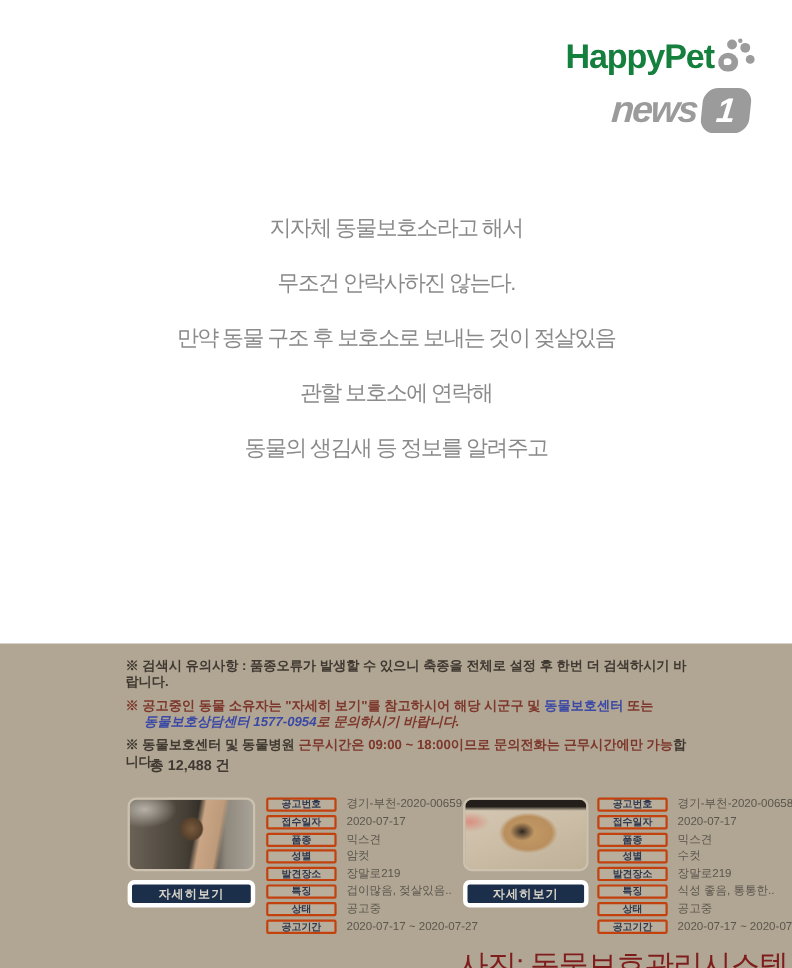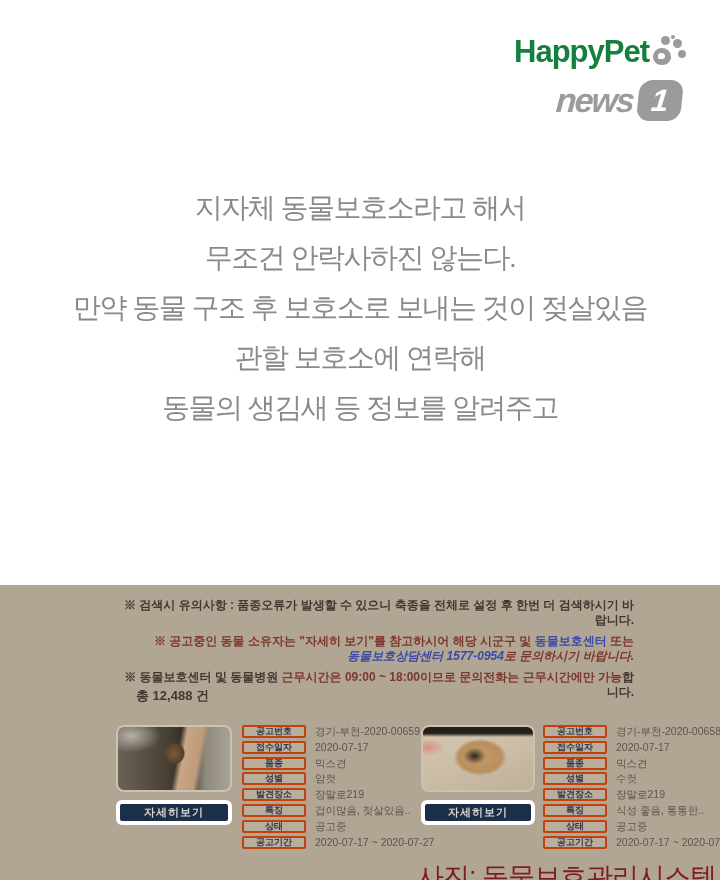--- a/index.html
+++ b/index.html
@@ -50,33 +50,33 @@
     display: flex; align-items: center; justify-content: center;
   }
   .news-badge span {
     color: #ffffff; font-size: 31px; font-weight: bold; font-style: italic;
   }
 
   
   .quote {
     position: absolute; top: 183px; left: 0; width: 720px;
     text-align: center; color: #8a8a8a;
-    font-size: 28px; line-height: 50px; font-weight: 500; letter-spacing: -1.5px;
+    font-size: 20px; line-height: 50px; font-weight: 500; letter-spacing: -1.5px;
   }
 
   
   .panel {
     position: absolute; top: 585px; left: 0;
     width: 720px; height: 295px; background: #b1a593;
   }
   .notices {
     position: absolute; left: 114px; top: 13px; width: 520px;
     font-size: 12px; font-weight: bold; line-height: 15px;
   }
-  .notice { margin-bottom: 6px; text-align: right; }
+  .notice { margin-bottom: 6px; }
   .notice-cont { padding-left: 17px; font-style: italic; }
   .n-dark   { color: #3f3931; }
   .n-maroon { color: #7d372c; }
   .n-blue   { color: #3a49a6; }
 
   .total {
     position: absolute; left: 114px; top: 102px;
     font-size: 13px; font-weight: bold; color: #3f3931; margin-left: 22px;
   }
 

